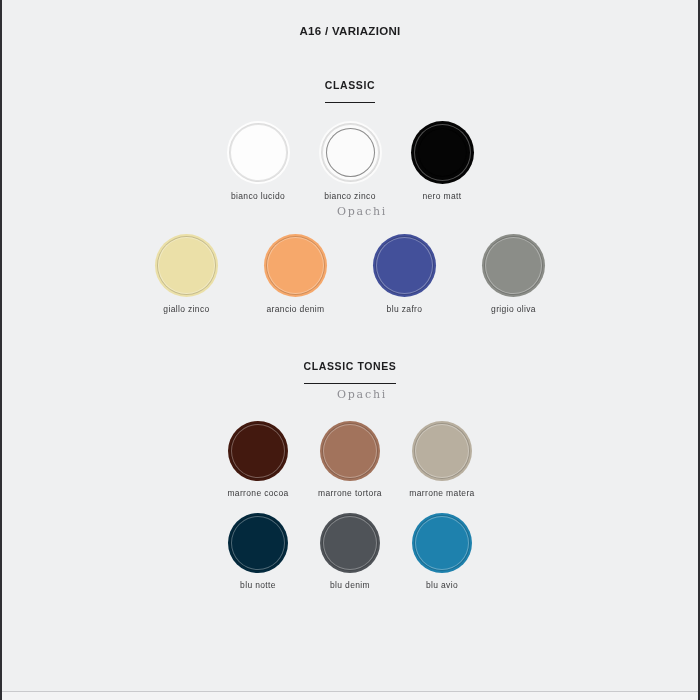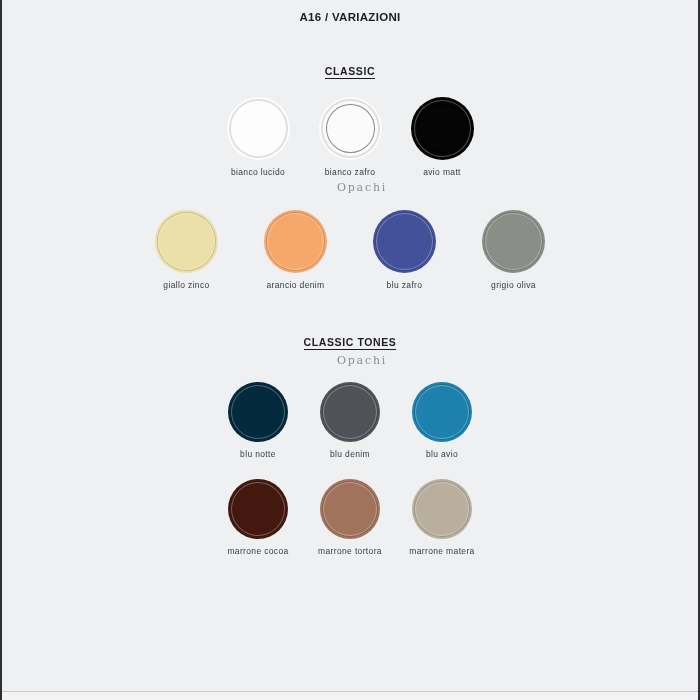--- a/index.html
+++ b/index.html
@@ -37,21 +37,21 @@
     background: #f3f3f4;
     border-top: 1px solid #c9c9cc;
   }
 
   .doc-title {
     text-align: center;
     font-size: 11.5px;
     font-weight: 700;
     letter-spacing: 0.3px;
     color: #1d1d1f;
-    padding-top: 11px;
+    padding-top: 25px;
   }
 
   .script-title {
     text-align: center;
     font-family: "DejaVu Serif", serif;
     font-size: 13px;
     letter-spacing: 2.6px;
     color: #86868b;
     margin-top: 46px;
   }
@@ -62,21 +62,21 @@
   .section-head {
     text-align: center;
   }
   .section-title {
     display: inline-block;
     font-size: 10.5px;
     font-weight: 600;
     letter-spacing: 0.6px;
     color: #1d1d1f;
     border-bottom: 1px solid #1d1d1f;
-    padding-bottom: 1px;
+    padding-bottom: 11px;
   }
   .section-sub {
     text-align: center;
     font-family: "DejaVu Serif", serif;
     font-size: 11px;
     letter-spacing: 1.8px;
     color: #8e8e93;
     margin-top: 4px;
     margin-left: 24px;
   }
@@ -164,30 +164,30 @@
           </div>
           <div class="sw-label">bianco lucido</div>
         </div>
 
         <div class="sw">
           <div class="disc-wrap">
             <div class="disc light-edge" style="background:#fbfbfb;">
                 <div style="position: absolute; inset: 8px; border-radius: 50%; background: rgb(251, 251, 251); box-shadow: rgba(0, 0, 0, 0.45) 0px 0px 0px 1px;"></div>
               </div>
           </div>
-          <div class="sw-label">bianco zafro</div>
+          <div class="sw-label">bianco zinco</div>
         </div>
 
         <div class="sw">
           <div class="disc-wrap">
             <div class="disc" style="background:#050505;">
                 <div style="position: absolute; inset: 8px; border-radius: 50%; background: rgb(5, 5, 5); box-shadow: rgba(0, 0, 0, 0.45) 0px 0px 0px 1px;"></div>
               </div>
           </div>
-          <div class="sw-label">avio matt</div>
+          <div class="sw-label">nero matt</div>
         </div>
 
       </div>
     </div>
 
     <div class="section">
       <div class="section-sub">Opachi</div>
       <div class="sw-row" id="pop-row">
 
         <div class="sw">
@@ -220,59 +220,59 @@
 
       </div>
     </div>
 
     <div class="section">
       <div class="section-head" id="nat-head">
         <span class="section-title">CLASSIC TONES</span>
       </div>
       <div class="section-sub">Opachi</div>
 
+      <div class="sw-row nat-row" id="nat-row-2">
+        <div class="sw">
+          <div class="disc-wrap">
+            <div class="disc" style="background:#43190f;"></div>
+          </div>
+          <div class="sw-label">marrone cocoa</div>
+        </div>
+        <div class="sw">
+          <div class="disc-wrap">
+            <div class="disc" style="background:#a2735c;"></div>
+          </div>
+          <div class="sw-label">marrone tortora</div>
+        </div>
+        <div class="sw">
+          <div class="disc-wrap">
+            <div class="disc" style="background:#b8af9f;"></div>
+          </div>
+          <div class="sw-label">marrone matera</div>
+        </div>
+      </div>
+
       <div class="sw-row nat-row" id="nat-row-1">
         <div class="sw">
           <div class="disc-wrap">
             <div class="disc" style="background:#03293d;"></div>
           </div>
           <div class="sw-label">blu notte</div>
         </div>
         <div class="sw">
           <div class="disc-wrap">
             <div class="disc" style="background:#4f5358;"></div>
           </div>
           <div class="sw-label">blu denim</div>
         </div>
         <div class="sw">
           <div class="disc-wrap">
             <div class="disc" style="background:#1e81ad;"></div>
           </div>
           <div class="sw-label">blu avio</div>
-        </div>
-      </div>
-
-      <div class="sw-row nat-row" id="nat-row-2">
-        <div class="sw">
-          <div class="disc-wrap">
-            <div class="disc" style="background:#43190f;"></div>
-          </div>
-          <div class="sw-label">marrone cocoa</div>
-        </div>
-        <div class="sw">
-          <div class="disc-wrap">
-            <div class="disc" style="background:#a2735c;"></div>
-          </div>
-          <div class="sw-label">marrone tortora</div>
-        </div>
-        <div class="sw">
-          <div class="disc-wrap">
-            <div class="disc" style="background:#b8af9f;"></div>
-          </div>
-          <div class="sw-label">marrone matera</div>
         </div>
       </div>
 
     </div>
 
   </div>
   <div class="footer-strip"></div>
 </div>
 
 </body></html>

